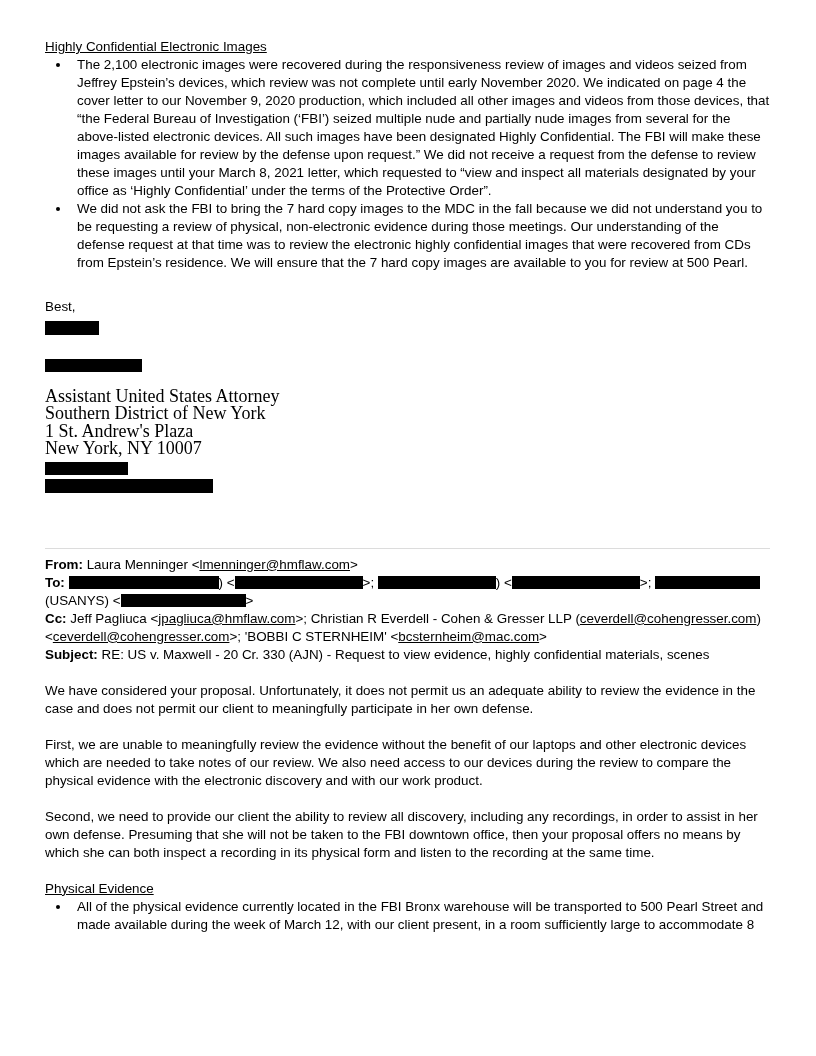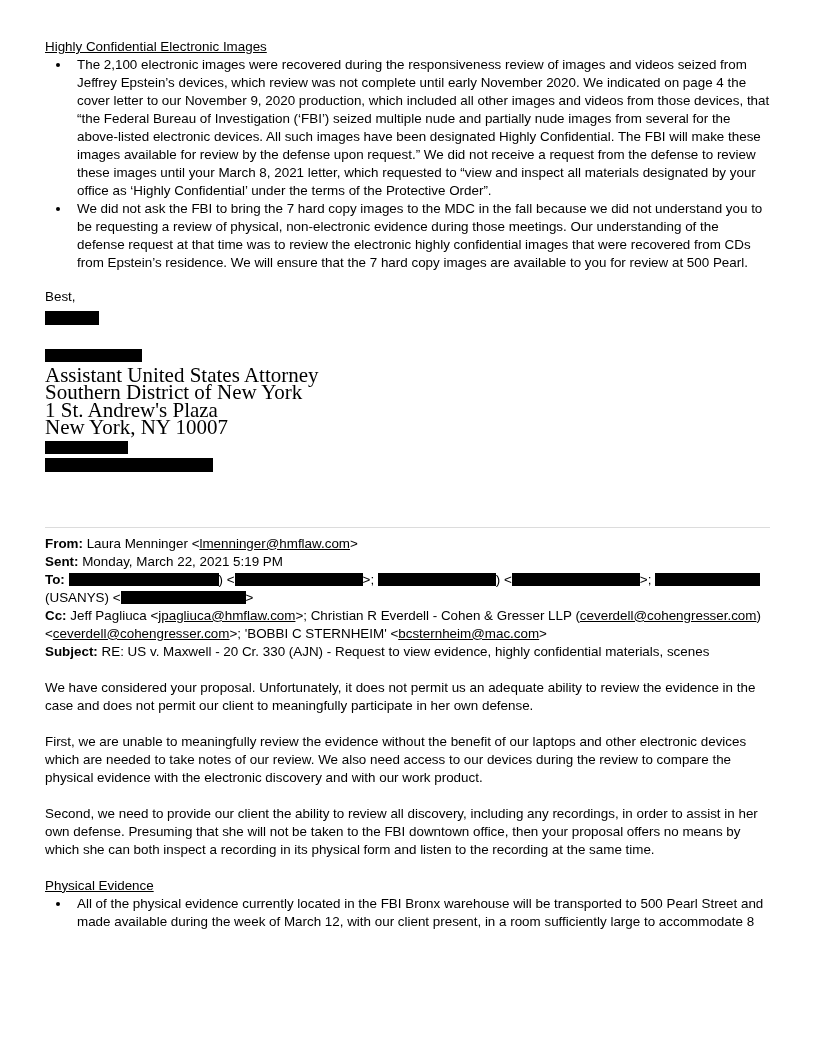--- a/index.html
+++ b/index.html
@@ -11,33 +11,33 @@
     padding:38px 46px 20px 45px;
     font-family:"Liberation Sans", sans-serif;
     font-size:13.4px;
     line-height:18px;
     color:#000;
     overflow:hidden;
   }
   .heading { font-weight:400; text-decoration:underline; }
   ul.blist { margin:0 0 0 26px; padding:0; list-style:disc outside; }
   ul.blist li { padding-left:6px; margin:0; }
-  .closing { margin-top:16px; }
+  .closing { margin-top:26px; }
   .link { color:#000000; text-decoration:underline; cursor:pointer; }
   .redact { display:inline-block; background:#000; height:13px; vertical-align:-2px; }
   .rb { display:block; background:#000; height:13.5px; }
   .rw54{width:54px;} .rw97{width:97px;} .rw83{width:83px;} .rw168{width:168px;}
   .rw150{width:150px;} .rw128{width:128px;} .rw118{width:118px;}
   .rw105{width:105px;} .rw125{width:125px;}
   .sig-name { margin-top:24px; }
   .bar-best { margin-top:5px; }
   .serif-block {
     font-family:"Liberation Serif", serif;
-    font-size:21px; line-height:17.4px;
-    margin-top:5px;
+    font-size:18px; line-height:17.4px;
+    margin-top:16px;
   }
   .bar-phone { margin-top:4px; }
   .bar-email { margin-top:4px; }
   .divider { border:none; border-top:1px solid #dcdcdc; margin:55px 0 7px 0; }
   .hdr-line b { font-weight:700; }
   .hdr-line { margin:0; }
   .body-para { margin-top:18px; }
   .heading2 { margin-top:18px; font-weight:400; text-decoration:underline; }
 </style>
 </head>
@@ -65,21 +65,20 @@
     <div>New York, NY 10007</div>
   </div>
 
   <div class="rb rw83 bar-phone"></div>
   <div class="rb rw168 bar-email"></div>
 
   <hr class="divider">
 
   <div class="hdr-line"><b>From:</b> <span>Laura Menninger &lt;</span><span class="link">lmenninger@hmflaw.com</span><span>&gt;</span></div>
 
-  <div class="hdr-line"><b>Sent:</b> <span>Monday, March 22, 2021 5:19 PM</span></div>
 
   <div class="hdr-line"><b>To:</b> <span class="redact rw150"></span><span>) &lt;</span><span class="redact rw128"></span><span>&gt;; </span><span class="redact rw118"></span><span>) &lt;</span><span class="redact rw128"></span><span>&gt;; </span><span class="redact rw105"></span><br><span>(USANYS) &lt;</span><span class="redact rw125"></span><span>&gt;</span></div>
 
   <div class="hdr-line"><b>Cc:</b> <span>Jeff Pagliuca &lt;</span><span class="link">jpagliuca@hmflaw.com</span><span>&gt;; Christian R Everdell - Cohen &amp; Gresser LLP (</span><span class="link">ceverdell@cohengresser.com</span><span>)</span><br><span>&lt;</span><span class="link">ceverdell@cohengresser.com</span><span>&gt;; 'BOBBI C STERNHEIM' &lt;</span><span class="link">bcsternheim@mac.com</span><span>&gt;</span></div>
 
   <div class="hdr-line"><b>Subject:</b> <span>RE: US v. Maxwell - 20 Cr. 330 (AJN) - Request to view evidence, highly confidential materials, scenes</span></div>
 
 
   <div class="body-para">We have considered your proposal.  Unfortunately, it does not permit us an adequate ability to review the evidence in the case and does not permit our client to meaningfully participate in her own defense.</div>
 

